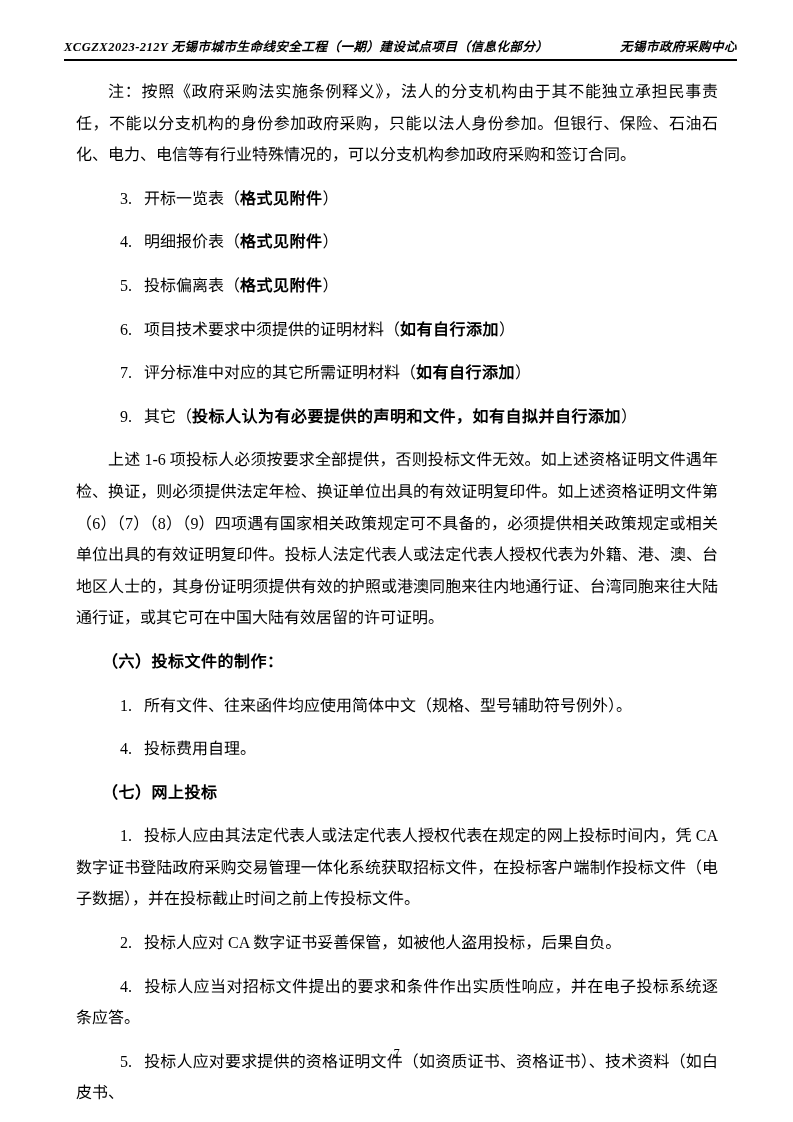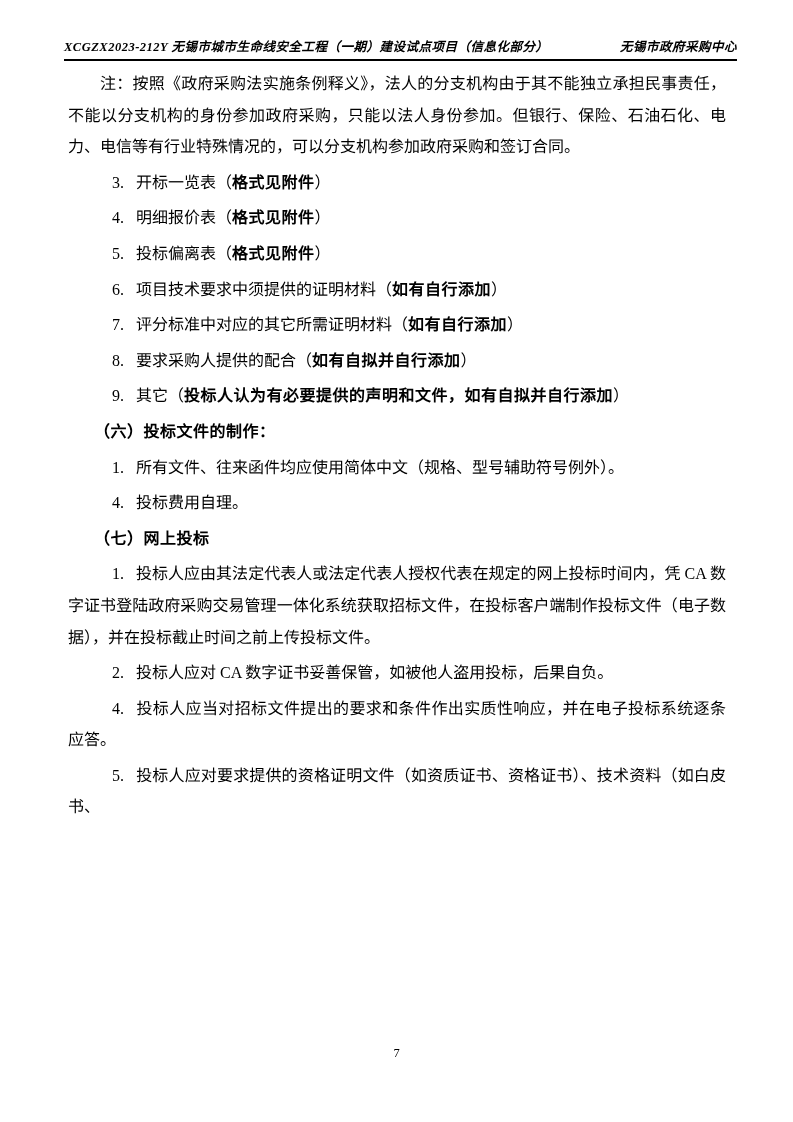--- a/index.html
+++ b/index.html
@@ -33,21 +33,21 @@
   }
   
   .doc-body {
     position: absolute;
     left: 64px; top: 64px; width: 666px;
     font-size: 16px;
     line-height: 31.6px;
     text-align: justify;
     text-justify: inter-ideograph;
   }
-  .doc-body p { margin: 4px; }
+  .doc-body p { margin: 12px; }
   .p  { text-indent: 32px; }
   .li { text-indent: 44px; }
   .h  {
     text-indent: 26px;
     font-weight: bold;
     font-family: "Liberation Sans", "DejaVu Sans", sans-serif;
     letter-spacing: 0.5px;
   }
   .num {
     display: inline-block;
@@ -78,22 +78,22 @@
   </div>
   <div class="hdr-rule"></div>
 
   <div class="doc-body">
       <p class="p"><span>注：按照《政府采购法实施条例释义》，法人的分支机构由于其不能独立承担民事责任，不能以分支机构的身份参加政府采购，只能以法人身份参加。但银行、保险、石油石化、电力、电信等有行业特殊情况的，可以分支机构参加政府采购和签订合同。</span></p>
       <p class="li"><span class="num">3.</span><span>开标一览表（</span><b class="em">格式见附件</b><span>）</span></p>
       <p class="li"><span class="num">4.</span><span>明细报价表（</span><b class="em">格式见附件</b><span>）</span></p>
       <p class="li"><span class="num">5.</span><span>投标偏离表（</span><b class="em">格式见附件</b><span>）</span></p>
       <p class="li"><span class="num">6.</span><span>项目技术要求中须提供的证明材料（</span><b class="em">如有自行添加</b><span>）</span></p>
       <p class="li"><span class="num">7.</span><span>评分标准中对应的其它所需证明材料（</span><b class="em">如有自行添加</b><span>）</span></p>
-      <p class="li"><span class="num">8.</span><span>要求采购人提供的配合（</span><b class="em">如有自拟并自行添加</b><span>）</span></p>
       <p class="li"><span class="num">9.</span><span>其它（</span><b class="em">投标人认为有必要提供的声明和文件，如有自拟并自行添加</b><span>）</span></p>
+      <p class="p"><span>上述 1-6 项投标人必须按要求全部提供，否则投标文件无效。如上述资格证明文件遇年检、换证，则必须提供法定年检、换证单位出具的有效证明复印件。如上述资格证明文件第（6）（7）（8）（9）四项遇有国家相关政策规定可不具备的，必须提供相关政策规定或相关单位出具的有效证明复印件。投标人法定代表人或法定代表人授权代表为外籍、港、澳、台地区人士的，其身份证明须提供有效的护照或港澳同胞来往内地通行证、台湾同胞来往大陆通行证，或其它可在中国大陆有效居留的许可证明。</span></p>
       <p class="h"><span>（六）投标文件的制作：</span></p>
       <p class="li"><span class="num">1.</span><span>所有文件、往来函件均应使用简体中文（规格、型号辅助符号例外）。</span></p>
       <p class="li"><span class="num">4.</span><span>投标费用自理。</span></p>
       <p class="h"><span>（七）网上投标</span></p>
       <p class="li"><span class="num">1.</span><span>投标人应由其法定代表人或法定代表人授权代表在规定的网上投标时间内，凭 CA 数字证书登陆政府采购交易管理一体化系统获取招标文件，在投标客户端制作投标文件（电子数据），并在投标截止时间之前上传投标文件。</span></p>
       <p class="li"><span class="num">2.</span><span>投标人应对 CA 数字证书妥善保管，如被他人盗用投标，后果自负。</span></p>
       <p class="li"><span class="num">4.</span><span>投标人应当对招标文件提出的要求和条件作出实质性响应，并在电子投标系统逐条应答。</span></p>
       <p class="li"><span class="num">5.</span><span>投标人应对要求提供的资格证明文件（如资质证书、资格证书）、技术资料（如白皮书、</span></p>
     </div>
 

